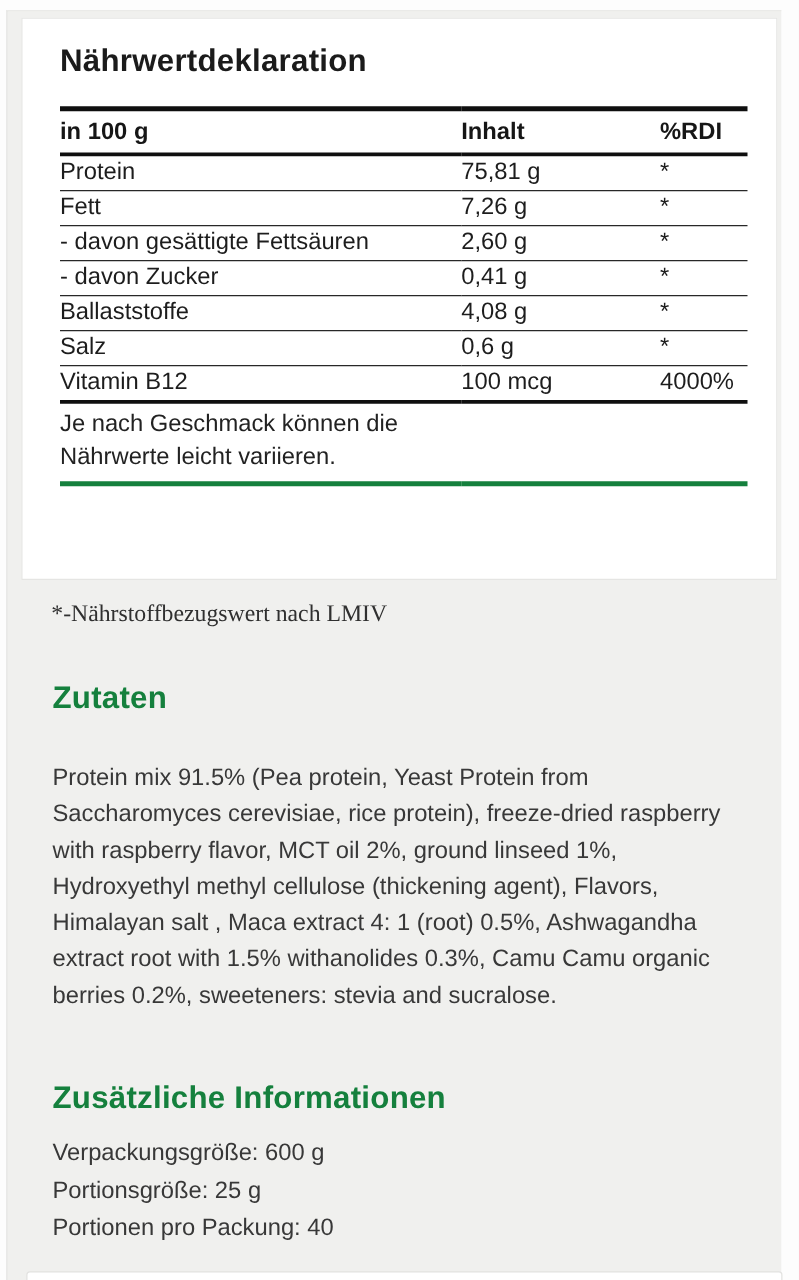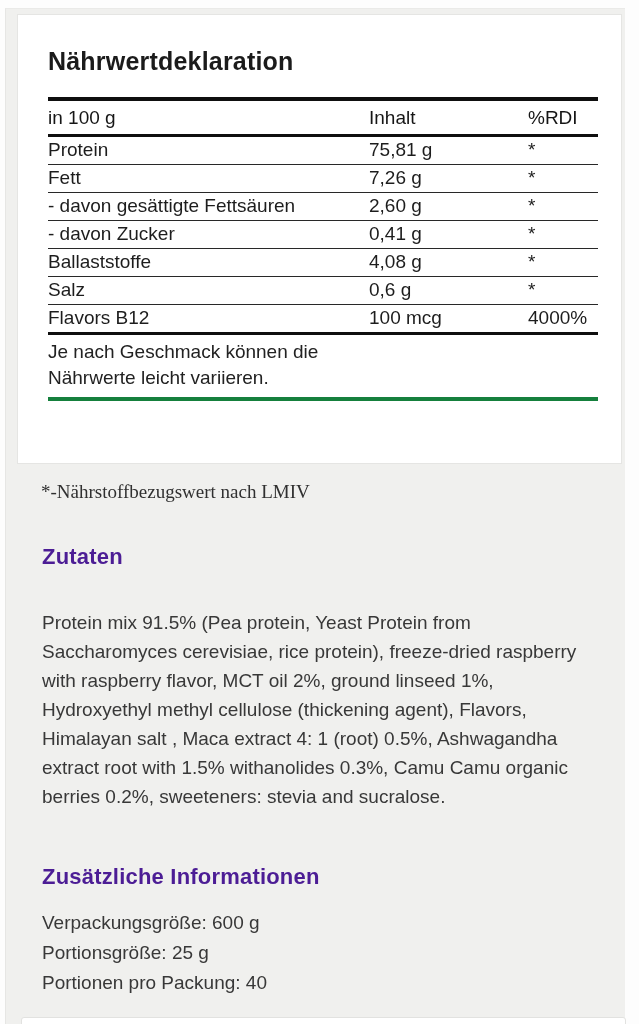--- a/index.html
+++ b/index.html
@@ -22,39 +22,39 @@
   }
 
   
   .card {
     position: absolute;
     left: 11px; top: 5px;
     width: 605px; height: 450px;
     background: #ffffff;
     border: 1px solid #e5e5e3;
   }
-  .card-inner { padding: 32px 22px 0 30px; }
+  .card-inner { padding: 20px 22px 0 30px; }
   .card-title {
     margin: 0 0 21px 0;
     font-size: 25px;
     font-weight: bold;
     color: #1b1b1b;
     letter-spacing: 0.2px;
   }
 
   table.nutrition {
     width: 550px;
     border-collapse: collapse;
     border-top: 4px solid #0f0f0f;
     color: #1d1d1d;
     font-size: 19px;
   }
   table.nutrition th {
     text-align: left;
-    font-weight: normal;
+    font-weight: bold;
     font-size: 19px;
     padding: 6px 0 5px 0;
     border-bottom: 3px solid #0f0f0f;
     color: #161616;
   }
   table.nutrition tbody td {
     padding: 2px 0 3px 0;
     border-bottom: 1.5px solid #282828;
     vertical-align: top;
   }
@@ -68,21 +68,21 @@
   .note-text { max-width: 320px; line-height: 1.38; color: #222222; }
 
   
   .footnote {
     position: absolute; left: 35px; top: 472px;
     font-size: 19px; color: #303030; font-family: Liberation Serif, serif;
   }
   .h2 {
     position: absolute; left: 36px;
     margin: 0;
-    font-size: 22px; font-weight: bold; color: #4c1d95;
+    font-size: 25px; font-weight: bold; color: #15803d;
     letter-spacing: 0.2px;
   }
   .h2.ingredients-heading { top: 535px; }
   .h2.additional-heading  { top: 855px; }
 
   .ingredients-text {
     position: absolute; left: 36px; top: 580px;
     width: 556px;
     font-size: 19px; line-height: 29px;
     color: #383838;
@@ -151,21 +151,21 @@
                 <td>Ballaststoffe</td>
                 <td>4,08 g</td>
                 <td>*</td>
               </tr>
               <tr>
                 <td>Salz</td>
                 <td>0,6 g</td>
                 <td>*</td>
               </tr>
               <tr>
-                <td>Flavors B12</td>
+                <td>Vitamin B12</td>
                 <td>100 mcg</td>
                 <td>4000%</td>
               </tr>
             </tbody>
           <tfoot>
             <tr>
               <td colspan="3">
                 <div class="note-text">Je nach Geschmack können die Nährwerte leicht variieren.</div>
               </td>
             </tr>

